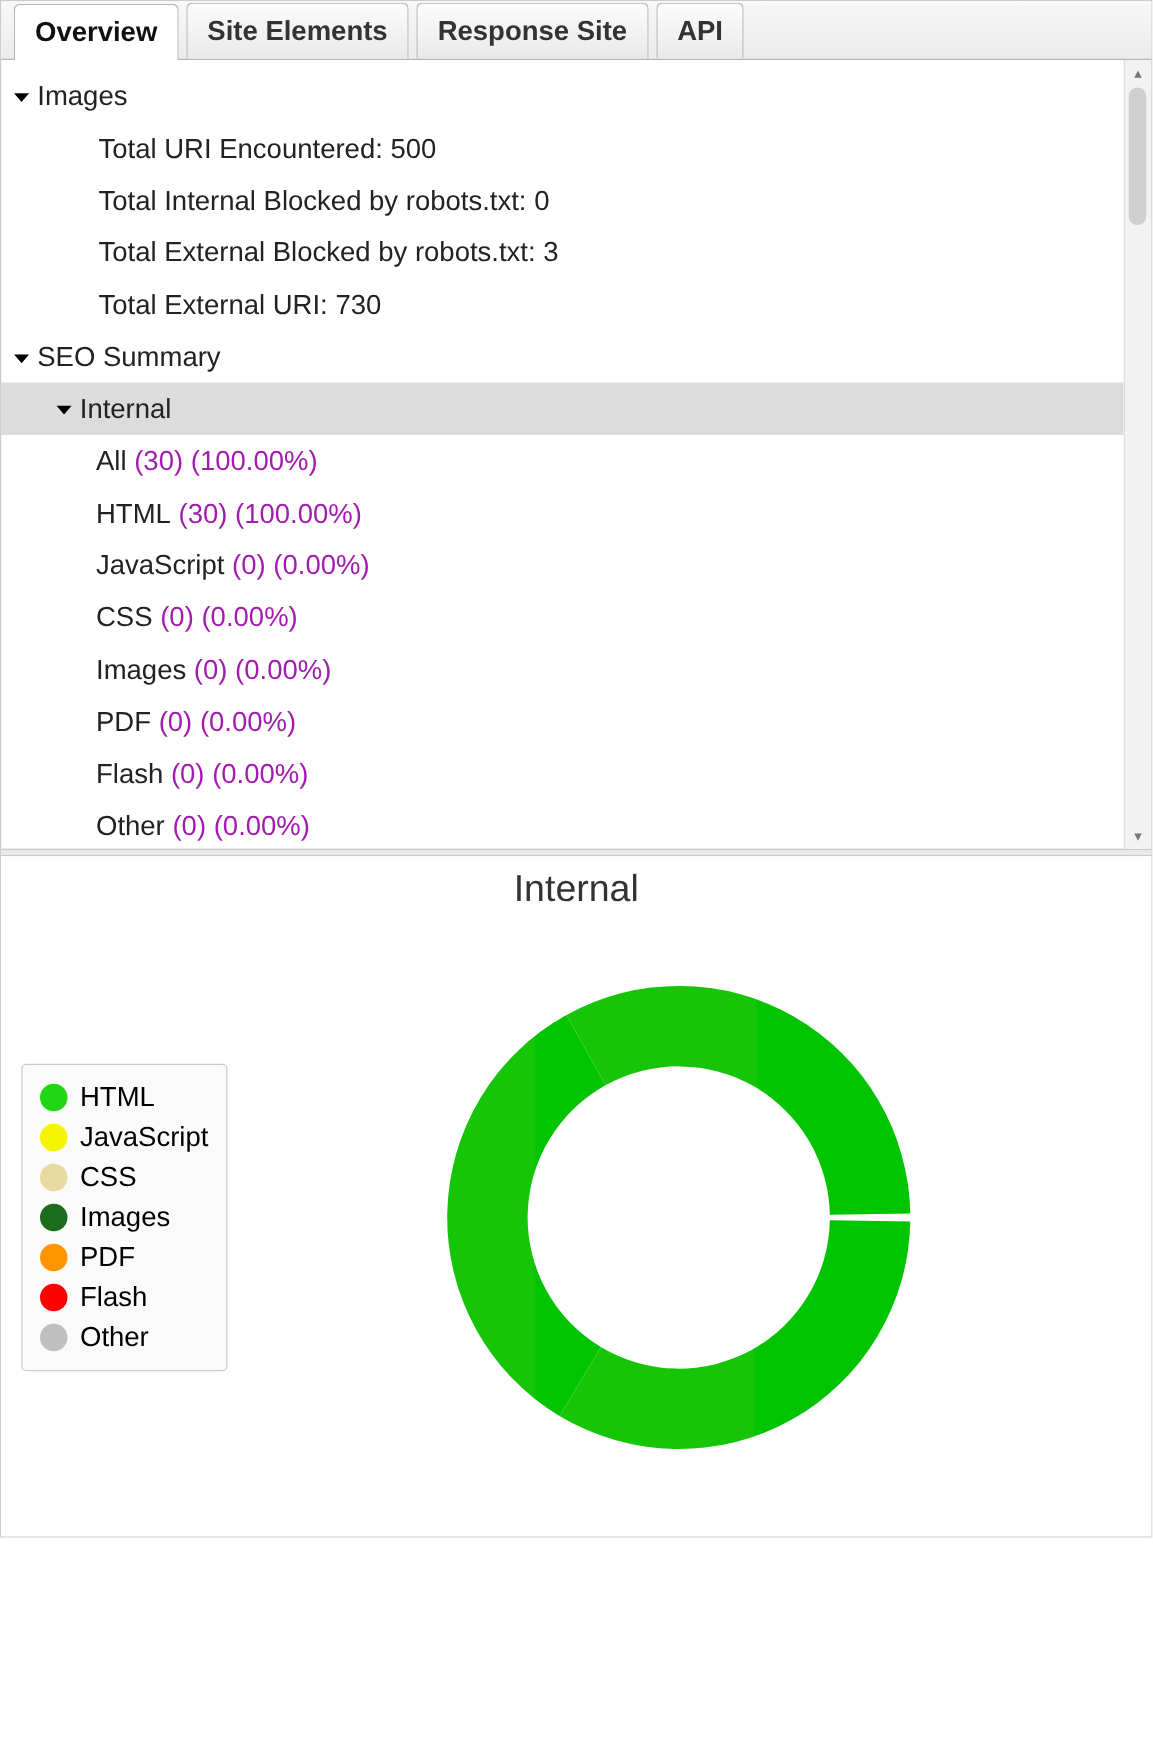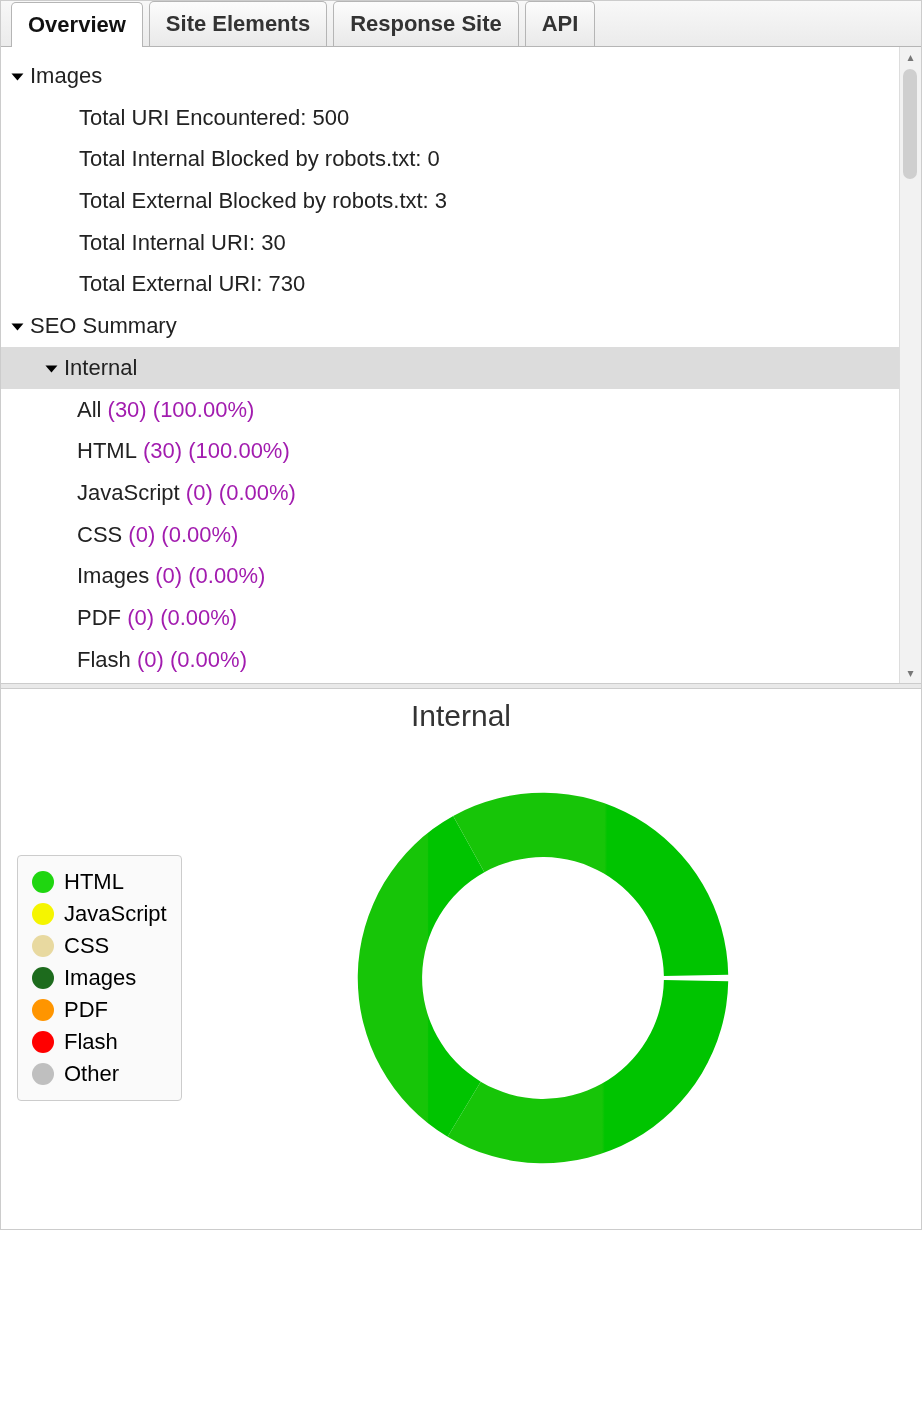--- a/index.html
+++ b/index.html
@@ -18,21 +18,21 @@
   .sb-arrow { width:20px; height:20px; display:flex; align-items:center; justify-content:center; font-size:12px; color:#777; cursor:pointer;}
   .sb-track { flex:1; width:100%; position:relative;}
   .sb-thumb { position:absolute; top:2px; left:3px; width:14px; height:110px; background:#cfcfcf; border-radius:7px;}
 
   .row { display:flex; align-items:center; font-size:22px; color:#222; padding: 6px 14px; line-height:1.35; cursor: default; }
   .row.sel { background:#dcdcdc; }
   .row .tri { display:inline-block; width:0; height:0; margin-right:8px; border-left:7px solid #000; border-top:6px solid transparent; border-bottom:6px solid transparent; }
   .row.open .tri { transform: rotate(90deg); transform-origin: 35% 50%; }
   .indent1 { padding-left: 48px; }
   .indent-summary-item { padding-left: 78px; }
-  .indent-internal-item { padding-left: 56px; margin-left: 20px; }
+  .indent-internal-item { padding-left: 76px; }
   .dim { color:#a21caf; }
   .leaf { font-size:22px; }
 
   
   .splitter { height:6px; background:#e9e9e9; border-top:1px solid #ccc; border-bottom:1px solid #ccc; }
 
   
   .chart-panel { height: 552px; background:#fff; position:relative; padding: 10px 16px 16px 16px; }
   .chart-title { text-align:center; font-size:30px; color:#333; margin-bottom:10px; }
   .chart-body { display:flex; align-items:center; height: 470px; }
@@ -62,23 +62,20 @@
         <span>Images</span>
       </div>
       <div class="row indent-summary-item leaf">
           <span>Total URI Encountered: 500</span>
         </div>
       <div class="row indent-summary-item leaf">
           <span>Total Internal Blocked by robots.txt: 0</span>
         </div>
       <div class="row indent-summary-item leaf">
           <span>Total External Blocked by robots.txt: 3</span>
-        </div>
-      <div class="row indent-summary-item leaf">
-          <span>Total Internal URI: 30</span>
         </div>
       <div class="row indent-summary-item leaf">
           <span>Total External URI: 730</span>
         </div>
 
       <div class="row open">
         <span class="tri"></span>
         <span>SEO Summary</span>
       </div>
 

